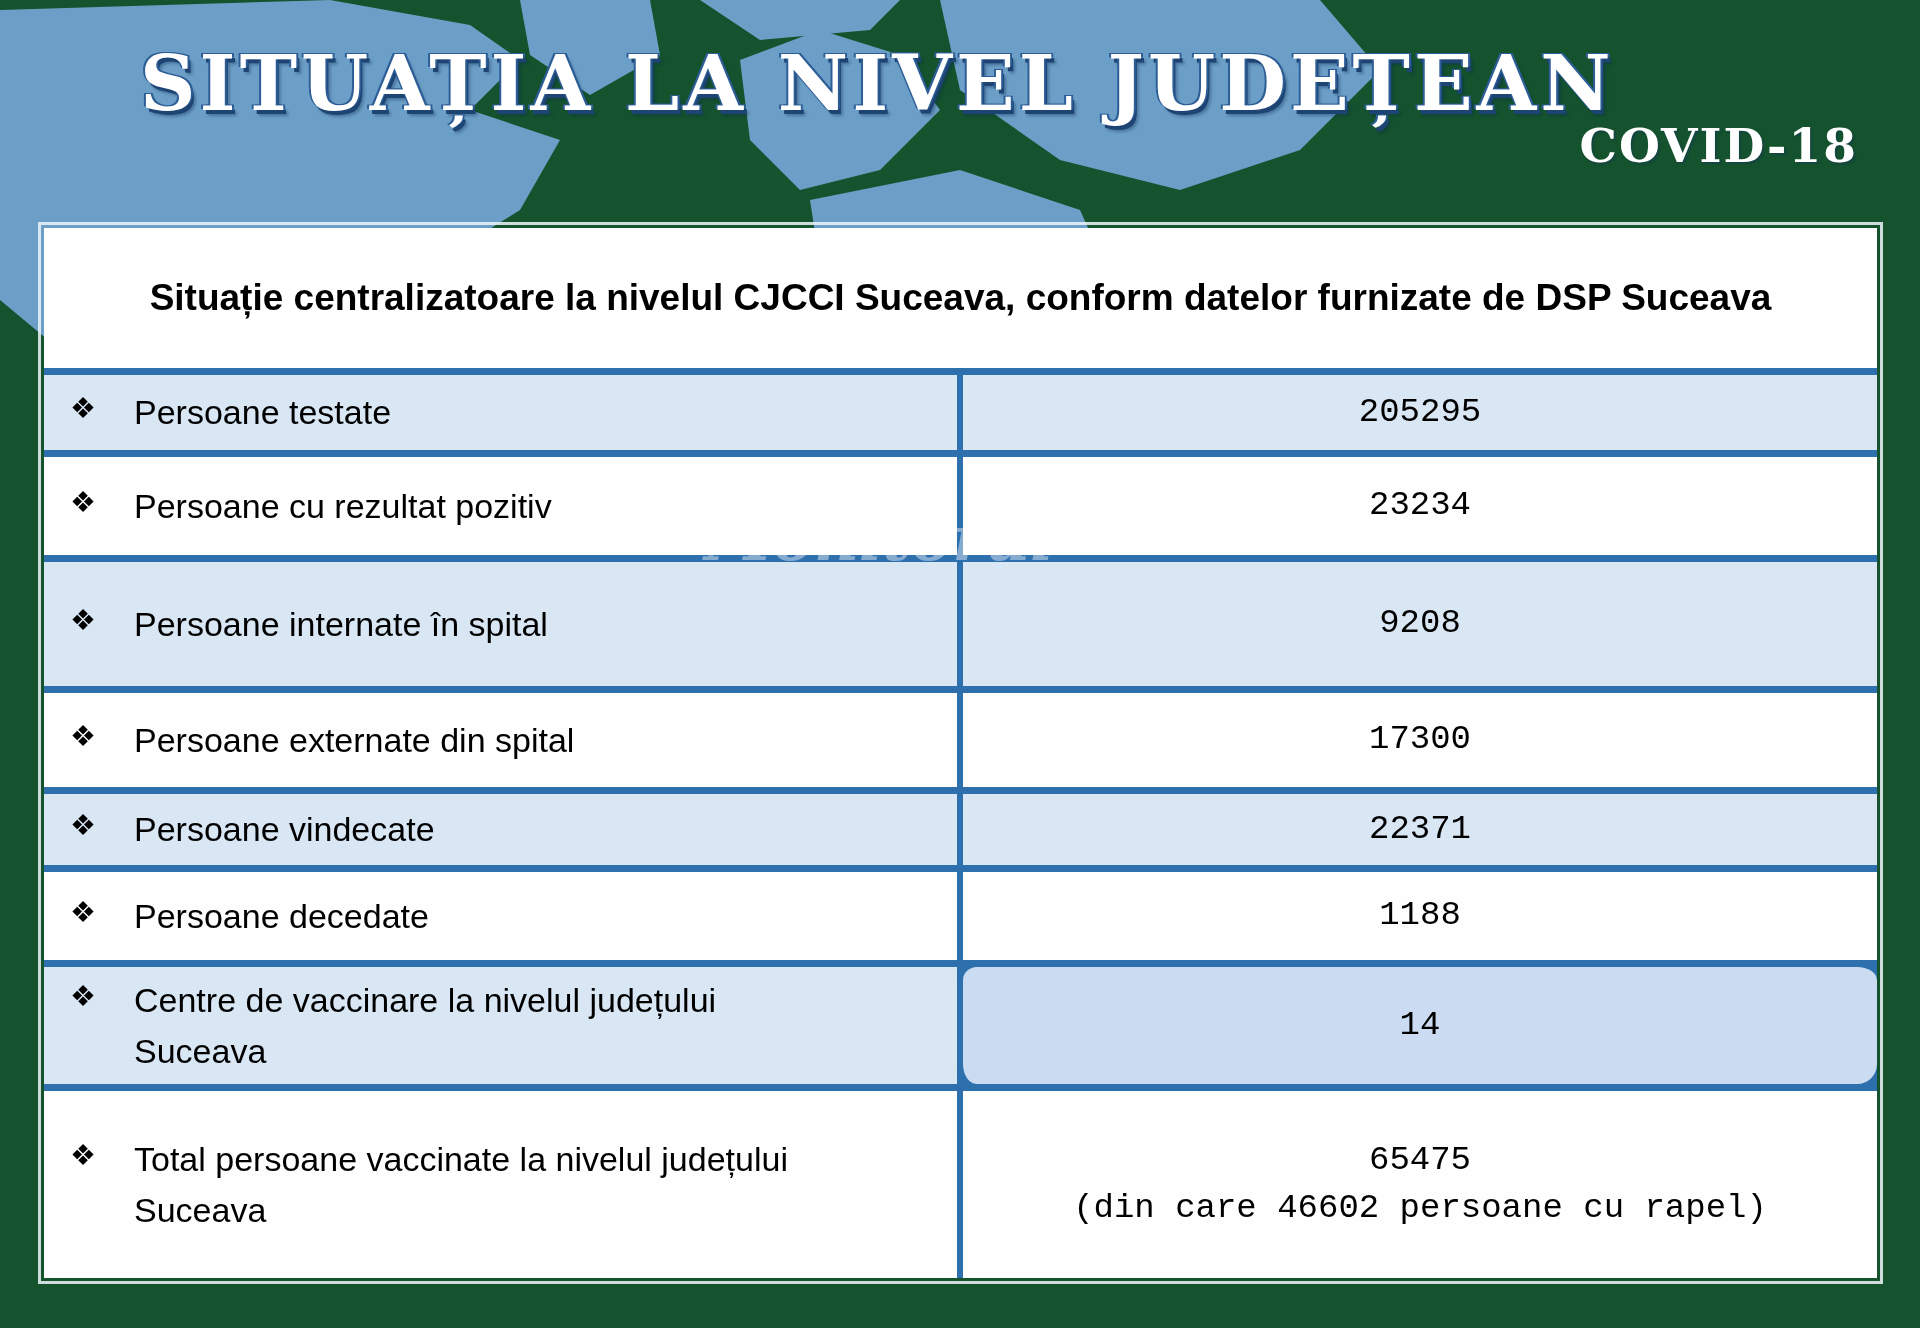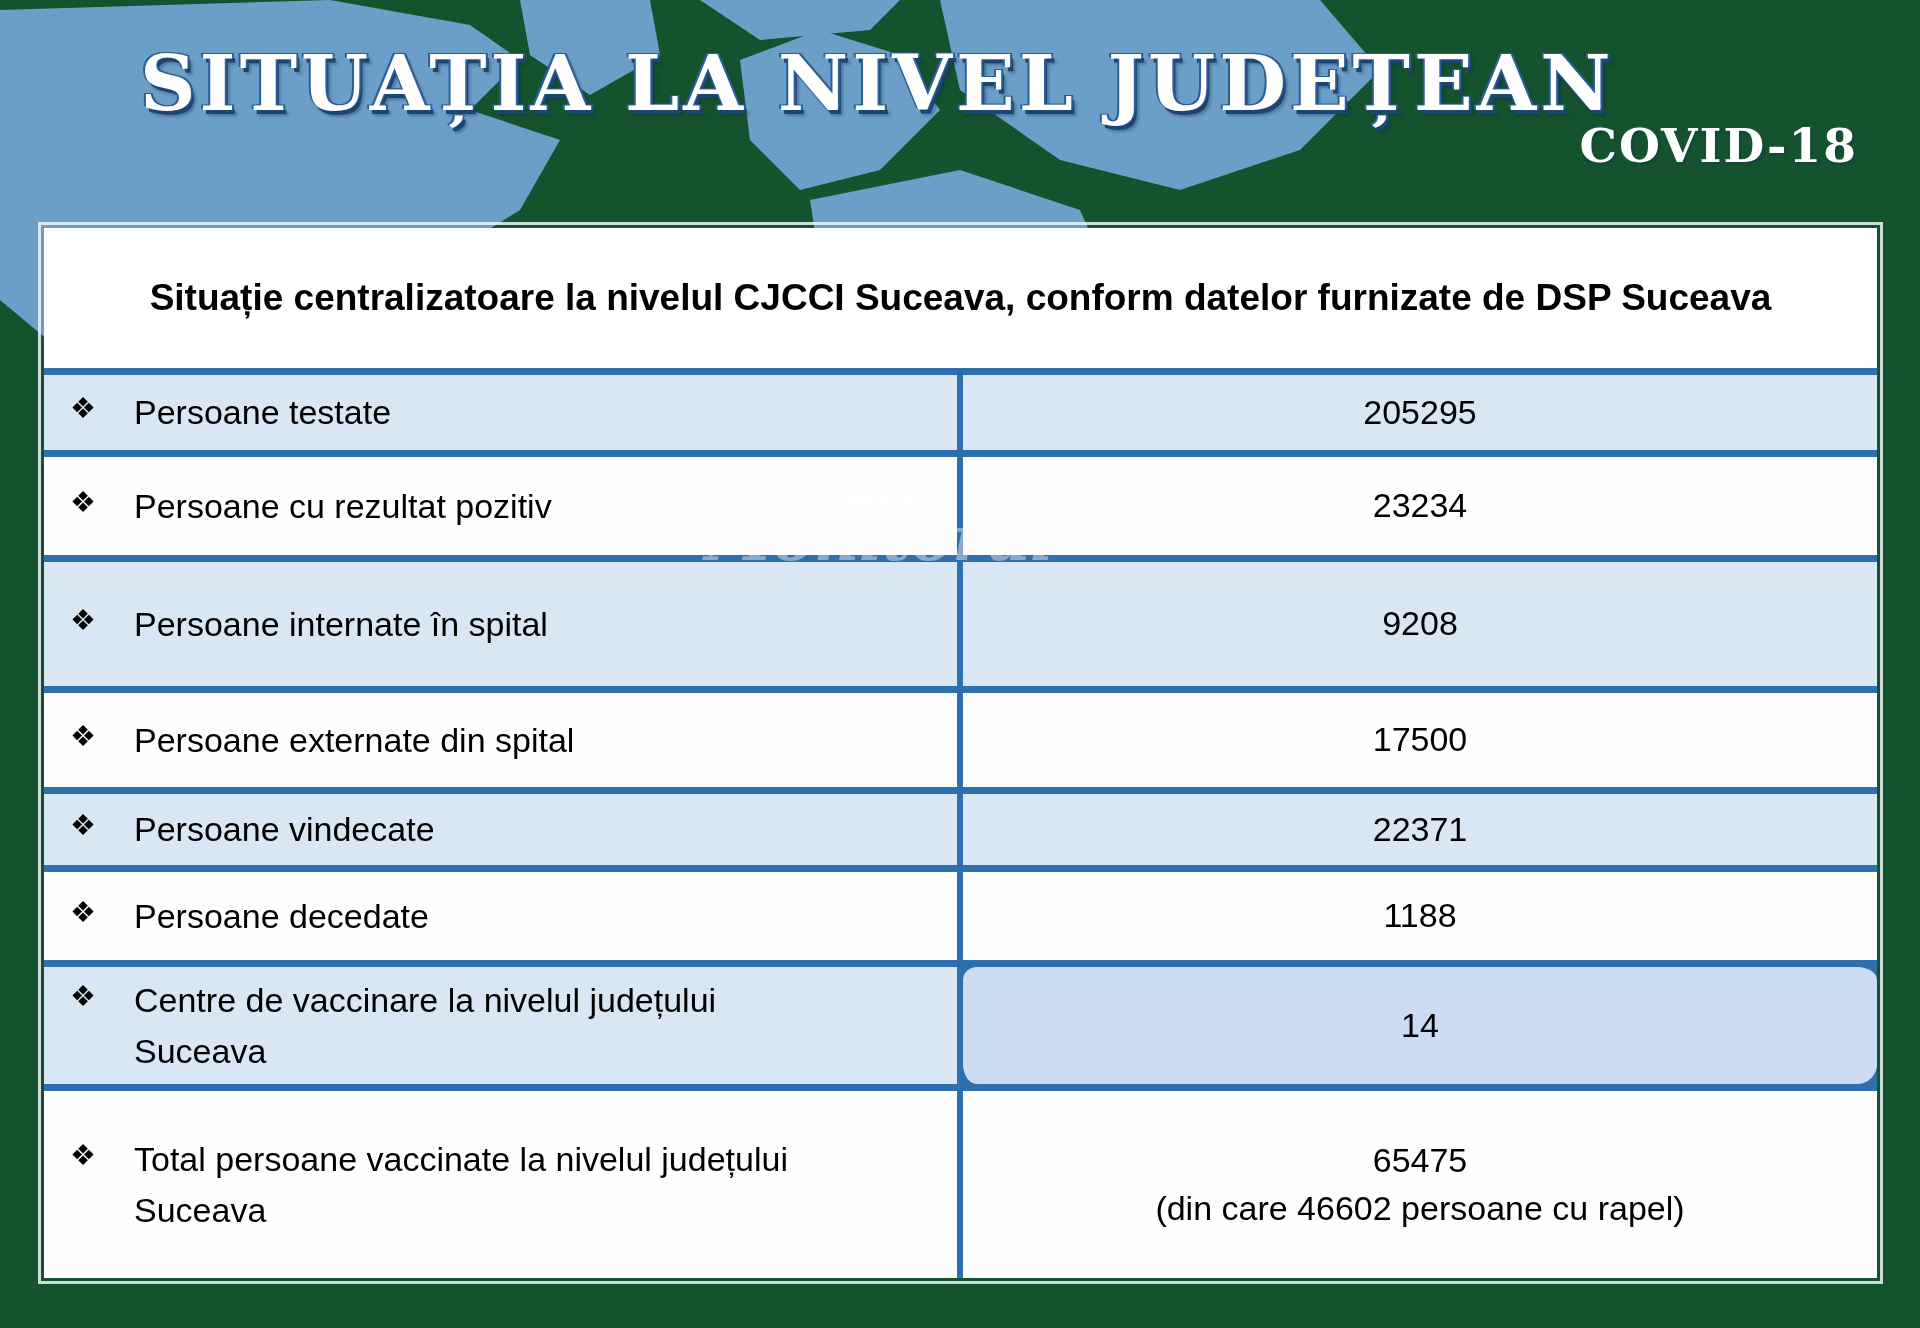--- a/index.html
+++ b/index.html
@@ -94,20 +94,21 @@
   }
   .value-cell {
     border-top: 7px solid #2e6fae;
     border-left: 6px solid #2e6fae;
     justify-content: center;
     text-align: center;
     flex-direction: column;
     font-size: 34px;
     color: #000000;
     padding: 6px 12px;
+    font-family: Liberation Mono, monospace;
   }
   
   .stats-table > .cell:nth-child(4n+2),
   .stats-table > .cell:nth-child(4n+3) { background: #d9e6f4; }
   .stats-table > .cell:nth-child(4n),
   .stats-table > .cell:nth-child(4n+1) { background: #fefefe; }
   .stats-table > .cell:nth-child(1) { background: #ffffff; }
   
   .stats-table > .cell:nth-child(15) { background: #cbdcf2; border-radius: 20px; }
   .label-inner {
@@ -198,21 +199,21 @@
 
   </div>
 
   <div class="cell label-cell">
     <div class="label-inner">
       <span class="bullet-icon">❖</span>
       <span class="label-text">Persoane externate din spital</span>
     </div>
   </div>
   <div class="cell value-cell">
-    <div class="value-main">17500</div>
+    <div class="value-main">17300</div>
 
   </div>
 
   <div class="cell label-cell">
     <div class="label-inner">
       <span class="bullet-icon">❖</span>
       <span class="label-text">Persoane vindecate</span>
     </div>
   </div>
   <div class="cell value-cell">

